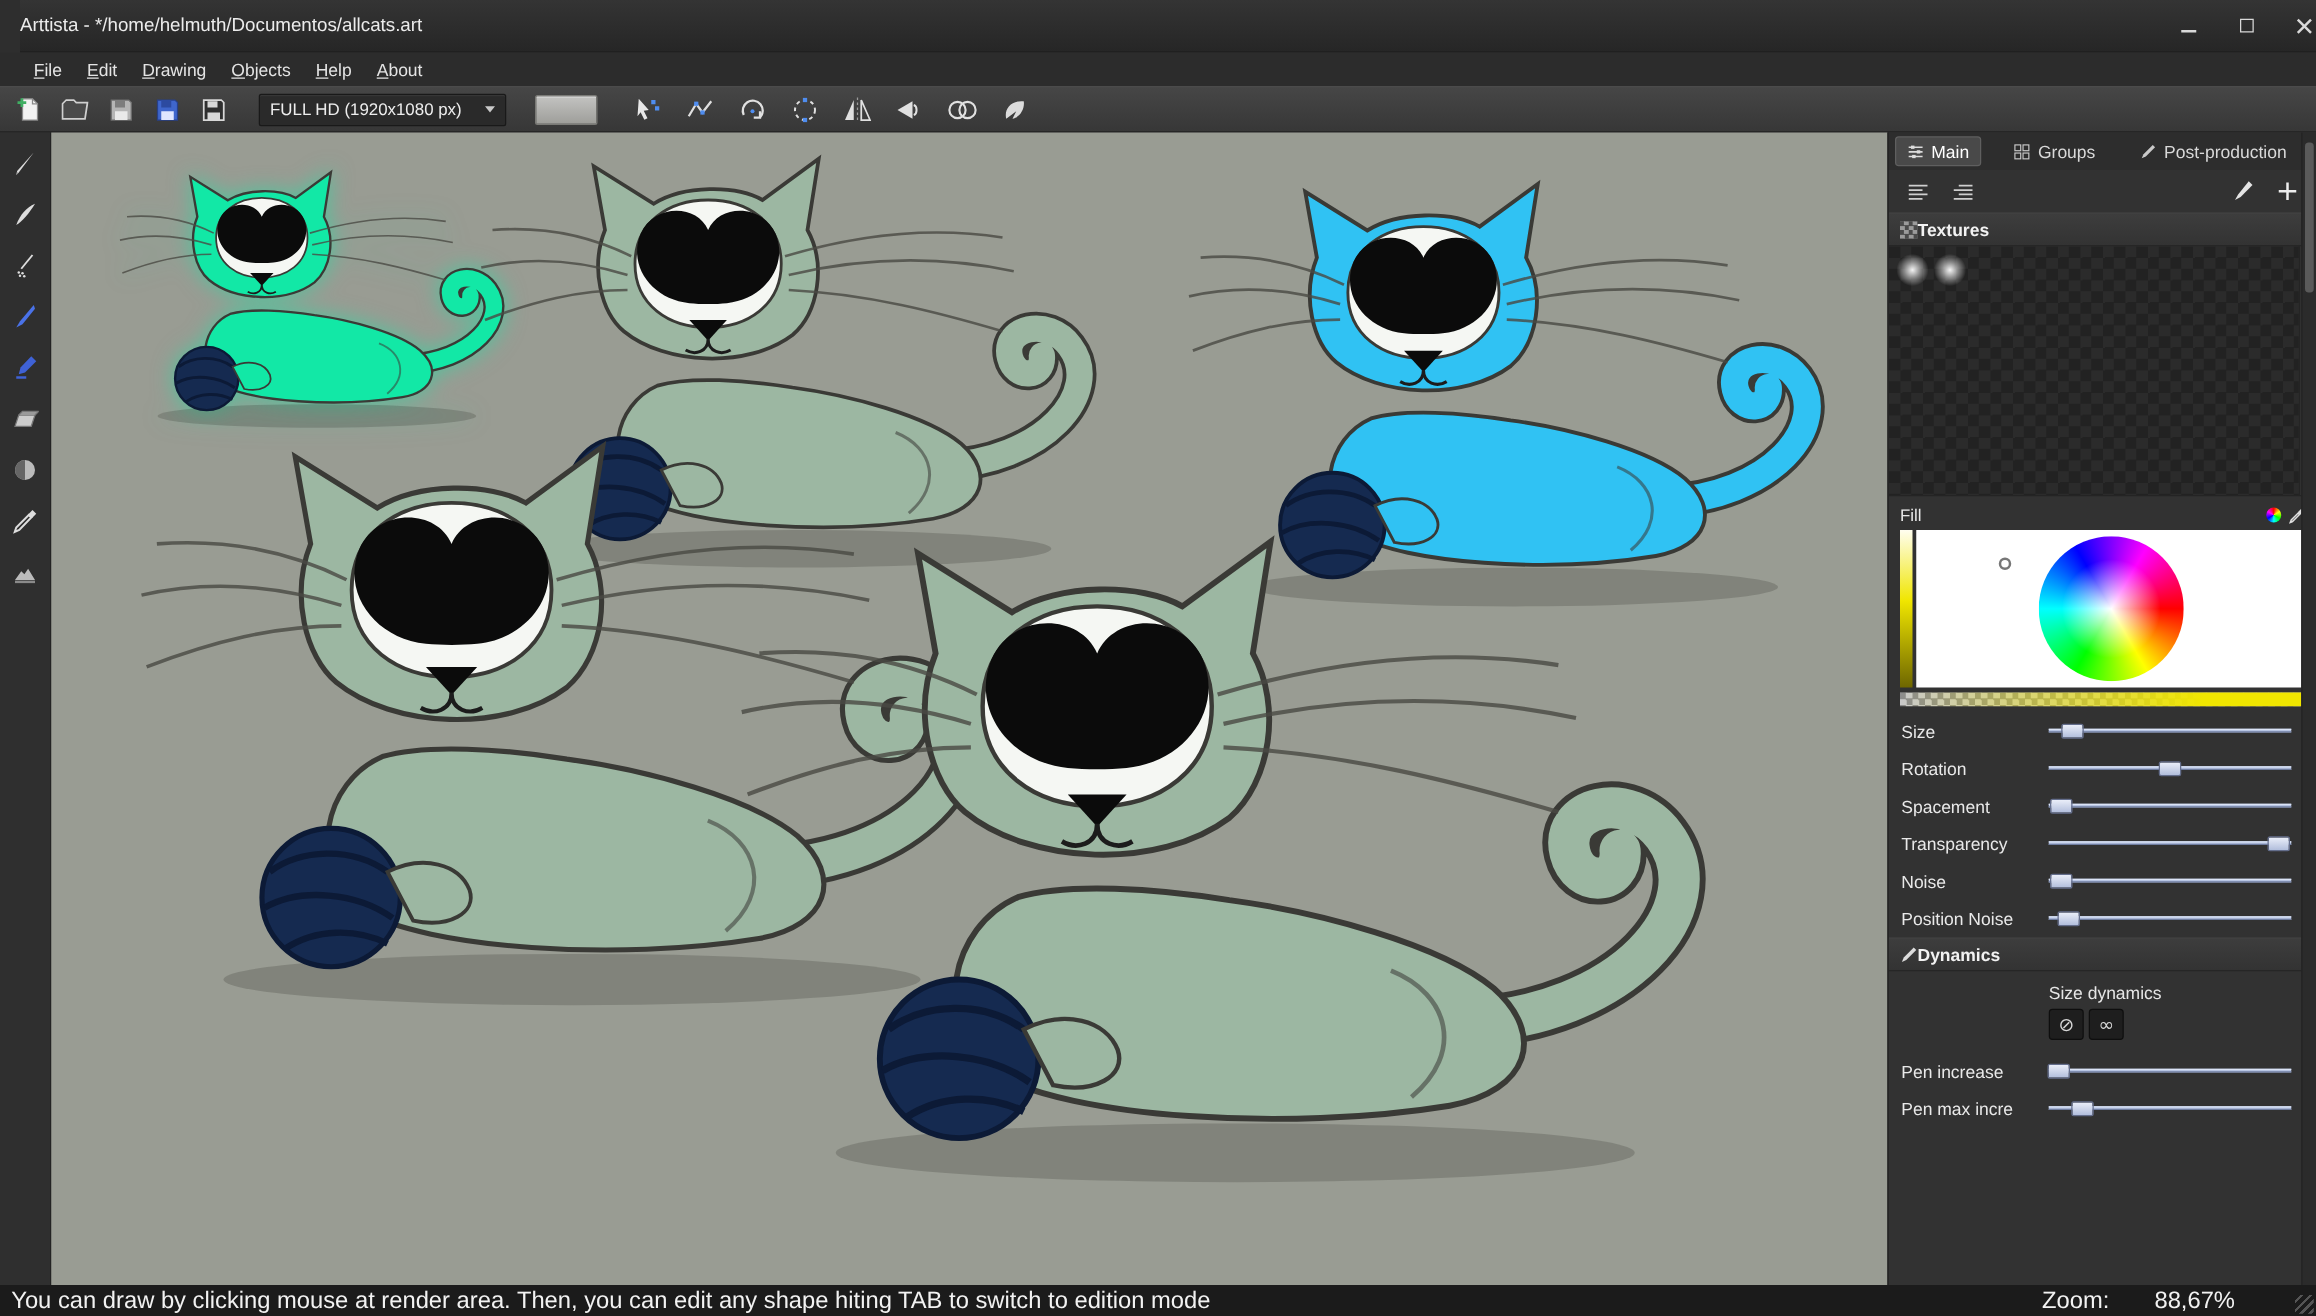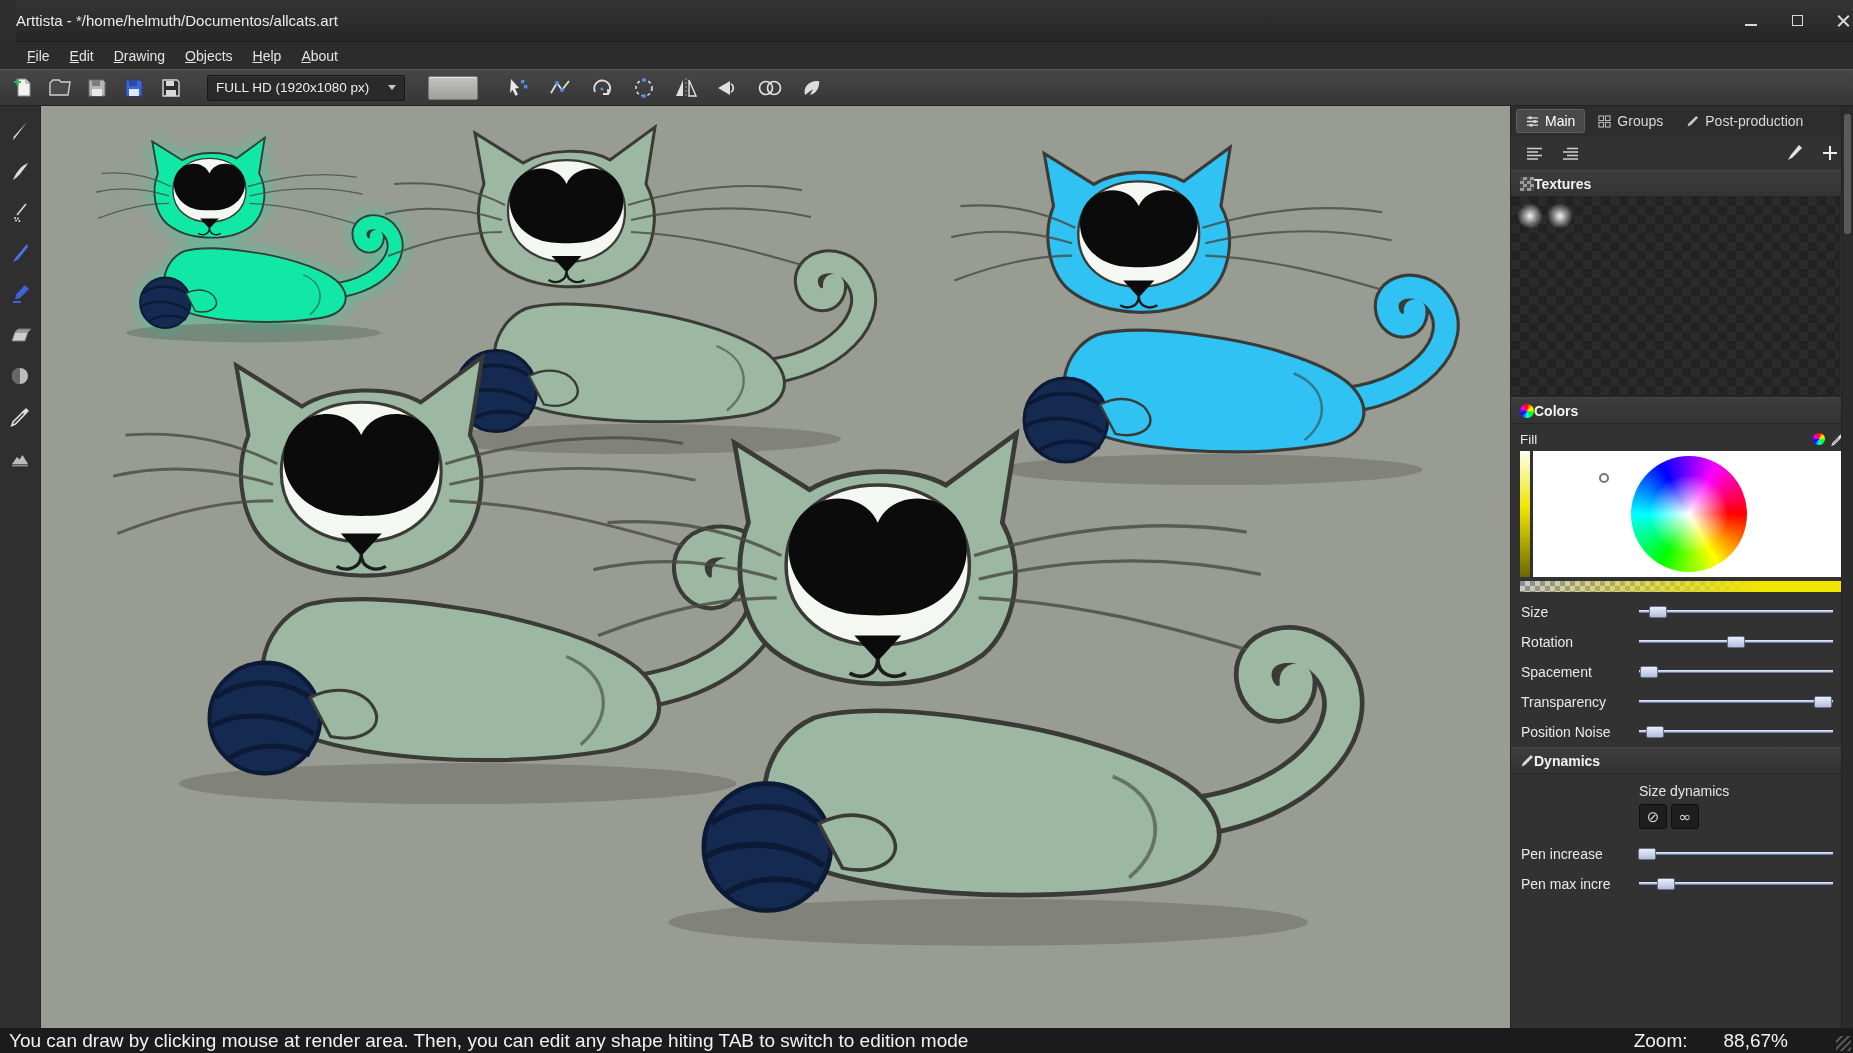--- a/index.html
+++ b/index.html
@@ -34,21 +34,21 @@
   .tool-strip{position:absolute;top:106px;left:0;width:41px;height:922px;background:#2f2f2f;border-right:1px solid #232323;display:flex;flex-direction:column;align-items:center;padding-top:8px;gap:9px}
   .strip-btn{width:34px;height:32px;display:flex;align-items:center;justify-content:center;border-radius:3px}
 
   
   .canvas{position:absolute;top:106px;left:41px;width:1469px;height:922px;background:var(--canvas-bg,#999c93);overflow:hidden}
   .canvas svg{display:block;width:100%;height:100%}
   .glow{filter:drop-shadow(0 0 9px rgba(18,232,166,.55))}
 
   
   .right-panel{position:absolute;top:106px;right:0;width:343px;height:922px;background:#323232;border-left:1px solid #222;overflow:hidden}
-  .panel-tabs{height:30px;display:flex;align-items:center;gap:3px;padding:0 5px;background:#2d2d2d}
+  .panel-tabs{height:30px;display:flex;align-items:center;gap:16px;padding:0 5px;background:#2d2d2d}
   .ptab{display:flex;align-items:center;gap:6px;padding:3px 9px;font-size:14px;color:#d9d9d9;border-radius:3px;border:1px solid transparent;white-space:nowrap}
   .ptab.selected{background:#494949;border-color:#5f5f5f;color:#fff}
   .icon-row{height:34px;display:flex;align-items:center;gap:8px;padding:0 9px}
   .icon-row .spacer{flex:1}
   .irbtn{width:28px;height:26px;display:flex;align-items:center;justify-content:center;border-radius:3px}
   .plus-icon{position:relative;width:14px;height:14px}
   .plus-icon::before{content:"";position:absolute;left:0;top:6px;width:14px;height:2.4px;background:#ededed}
   .plus-icon::after{content:"";position:absolute;left:5.8px;top:0;width:2.4px;height:14px;background:#ededed}
 
   .section-header{height:27px;display:flex;align-items:center;gap:0;padding:0 9px;background:linear-gradient(#3d3d3d,#333);border-top:1px solid #444;border-bottom:1px solid #262626;font-size:14px;font-weight:bold;color:#f2f2f2}
@@ -378,24 +378,20 @@
   </div>
   <div class="texture-box">
     <div class="tex-thumb" style="left:6px;top:6px"></div>
     <div class="tex-thumb" style="left:36px;top:6px"></div>
     <div class="tex-scroll">
       <span class="arrow-up"></span>
       <span class="arrow-down"></span>
     </div>
   </div>
 
-  <div class="section-header">
-    <span class="hdr-wheel"></span>
-    <span>Colors</span>
-  </div>
   <div class="colors-body">
     <div class="color-col">
       <div class="color-col-head">
         <span>Fill</span>
         <span class="mini-wheel"></span>
         <svg width="13" height="13" viewBox="0 0 13 13">
             <path d="M10 1l2 2-2.8 2.8-2-2z" fill="#dedede"></path>
             <path d="M7.6 4.4L2 10l-.8 2L3 11.2l5.6-5.6z" fill="none" stroke="#dedede" stroke-width="1.2"></path>
           </svg>
       </div>
@@ -433,20 +429,27 @@
     </div>
   </div>
   <div class="slider-row">
     <span class="slider-label">Transparency</span>
     <div class="slider">
       <div class="slider-track"></div>
       <div class="slider-handle" style="left: calc(95% - 9px);"></div>
     </div>
   </div>
   <div class="slider-row">
+    <span class="slider-label">Noise</span>
+    <div class="slider">
+      <div class="slider-track"></div>
+      <div class="slider-handle" style="left: calc(5% - 9px);"></div>
+    </div>
+  </div>
+  <div class="slider-row">
     <span class="slider-label">Position Noise</span>
     <div class="slider">
       <div class="slider-track"></div>
       <div class="slider-handle" style="left: calc(8% - 9px);"></div>
     </div>
   </div>
 
   <div class="section-header">
     <svg width="14" height="14" viewBox="0 0 14 14">
         <path d="M11 1L3 9l-1.5 3.5L5 11l8-8z" fill="#dcdcdc"></path>

